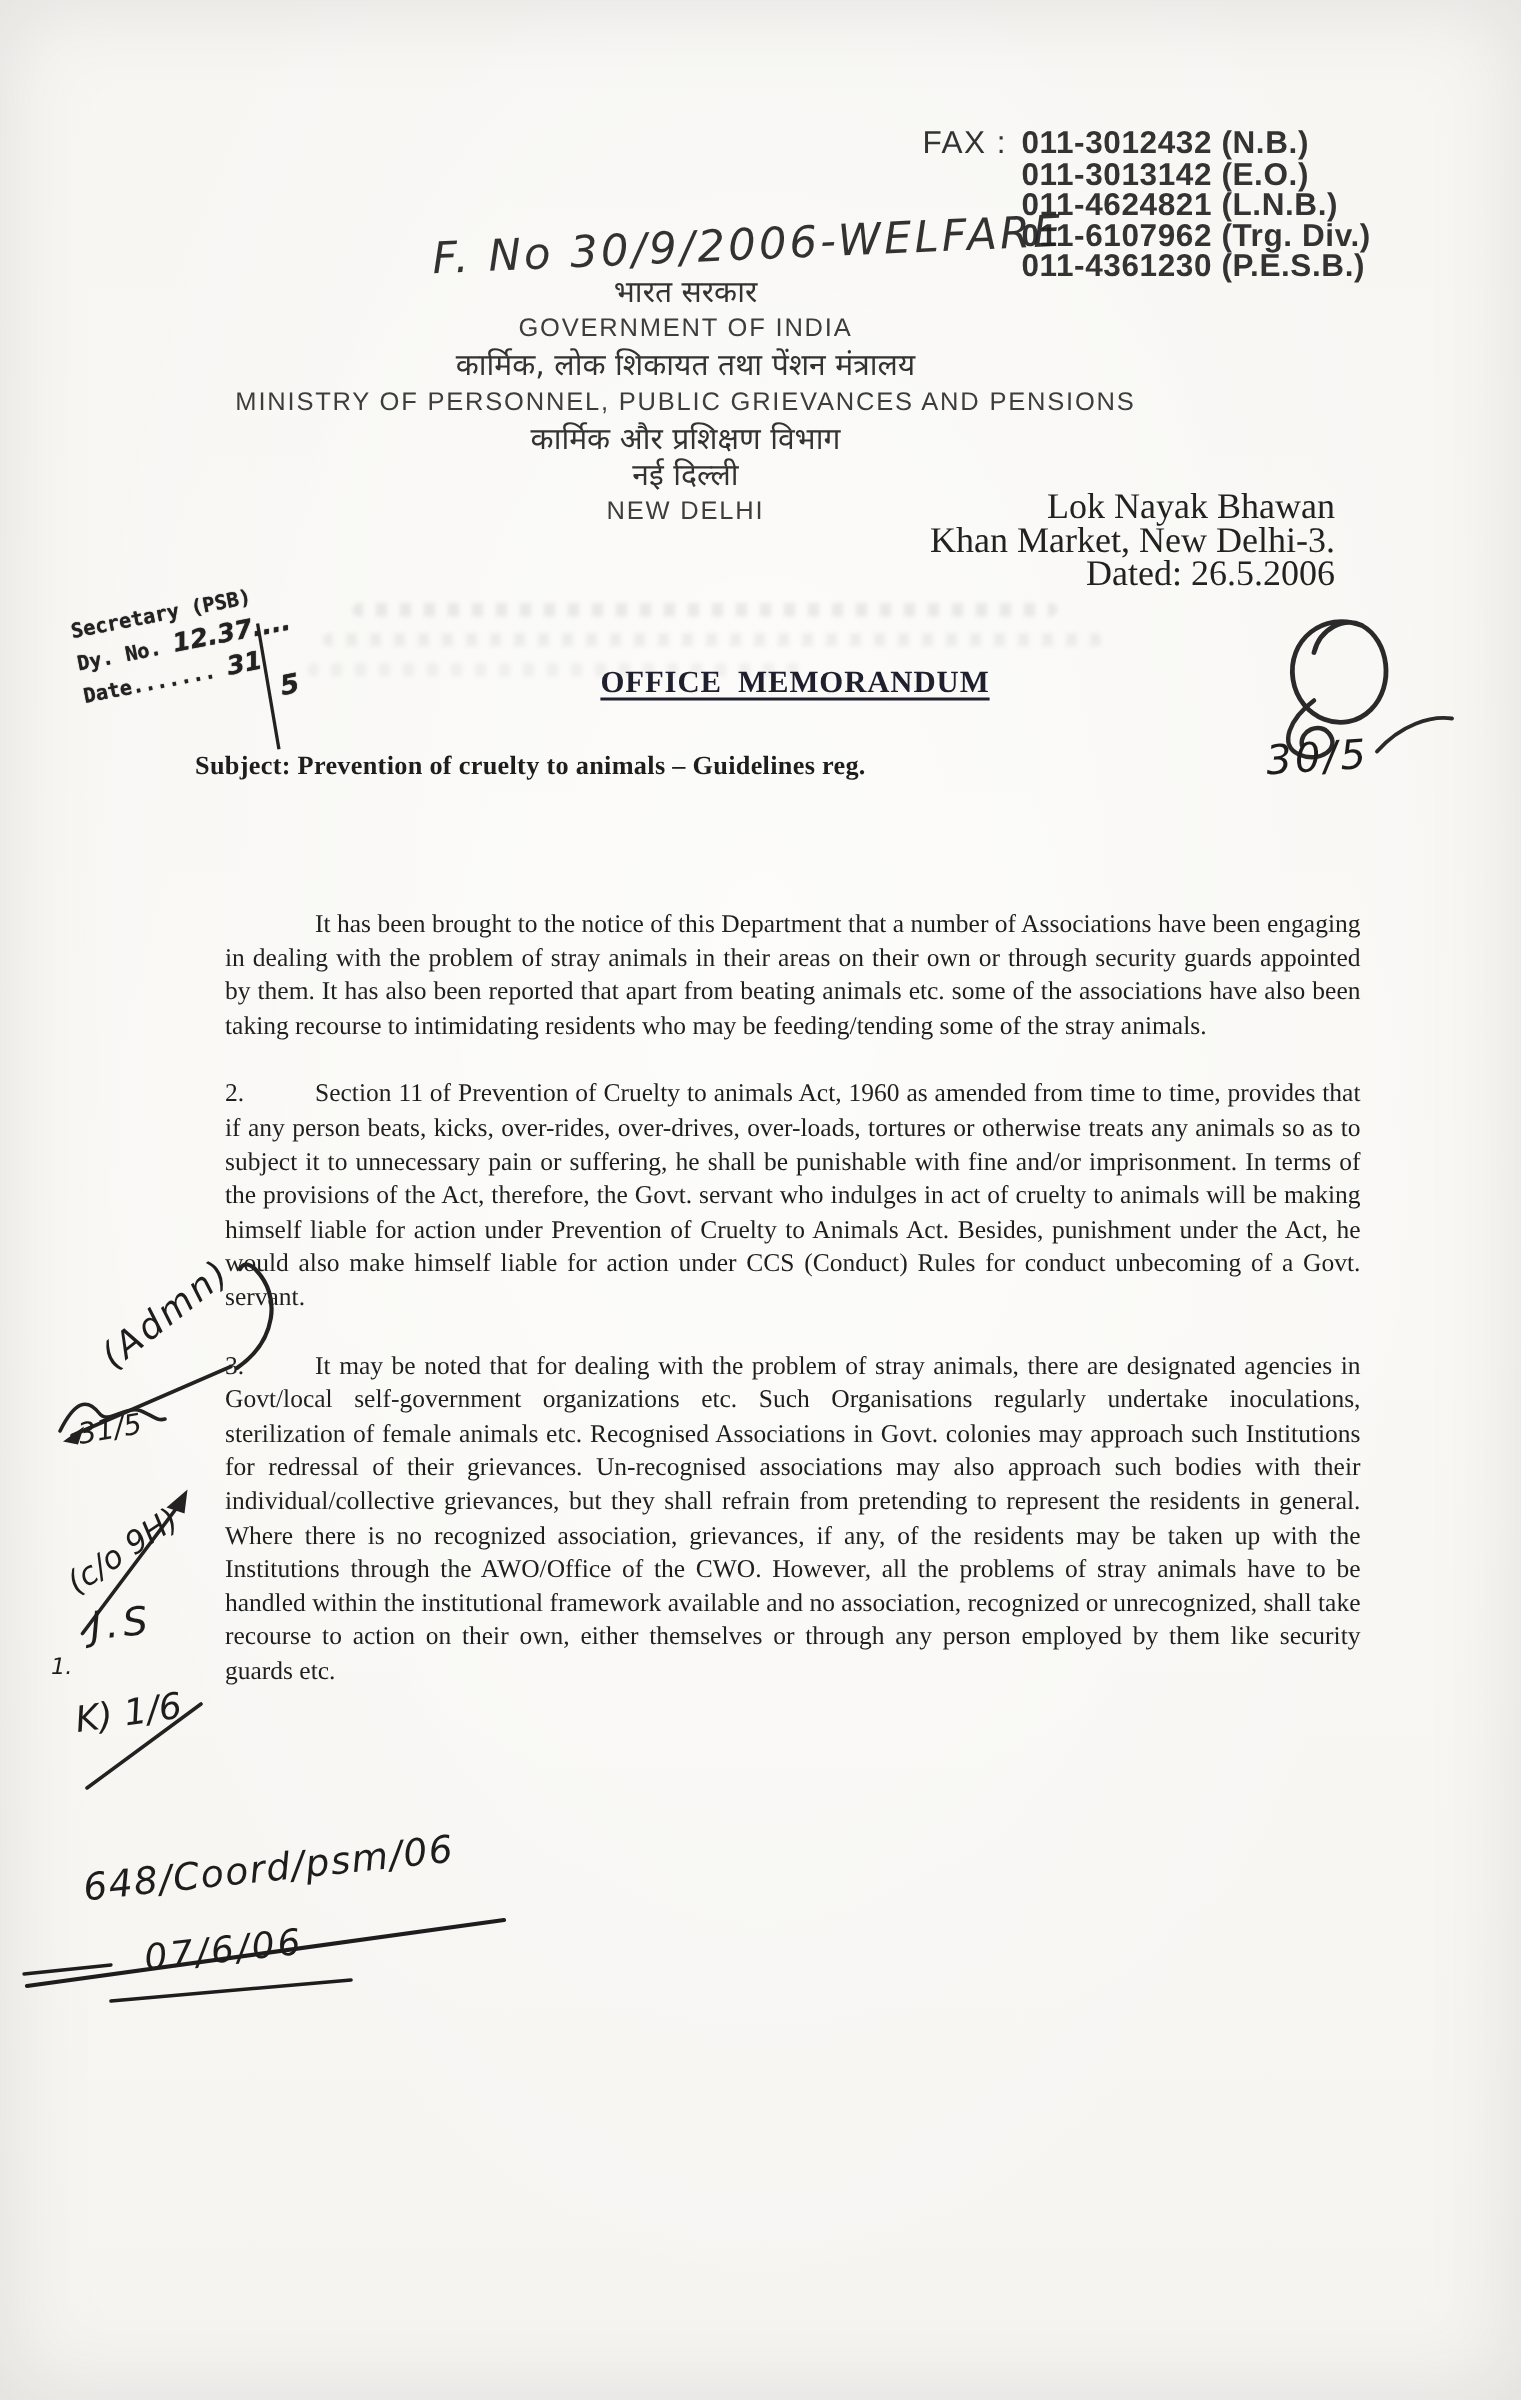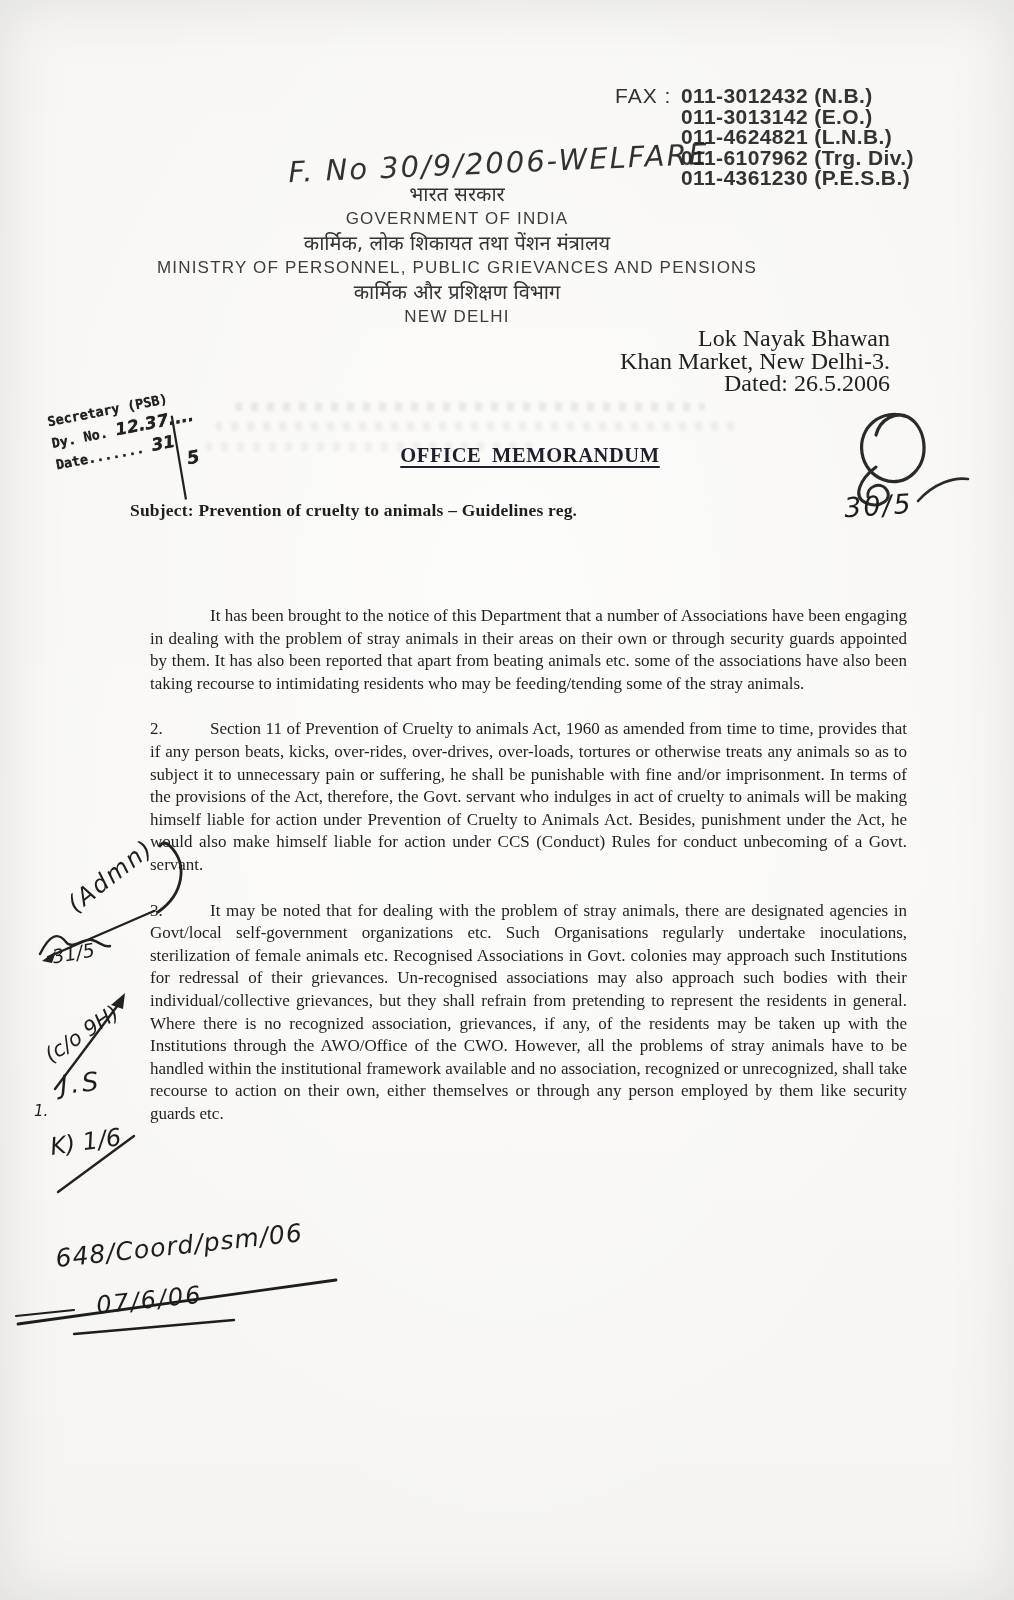--- a/index.html
+++ b/index.html
@@ -98,20 +98,21 @@
   </div>
 
   <div id="fileno" class="abs hand">F. No 30/9/2006-WELFARE</div>
 
   <div id="letterhead" class="abs sans">
     <div class="h deva">भारत सरकार</div>
     <div class="e">GOVERNMENT OF INDIA</div>
     <div class="h deva">कार्मिक, लोक शिकायत तथा पेंशन मंत्रालय</div>
     <div class="e">MINISTRY OF PERSONNEL, PUBLIC GRIEVANCES AND PENSIONS</div>
     <div class="h deva">कार्मिक और प्रशिक्षण विभाग</div>
+    <div class="h deva">नई दिल्ली</div>
     <div class="e">NEW DELHI</div>
   </div>
 
   <div id="addr" class="abs serif">
     <div>Lok Nayak Bhawan</div>
     <div>Khan Market, New Delhi-3.</div>
     <div>Dated: 26.5.2006</div>
   </div>
 
   <div id="stamp" class="abs">

